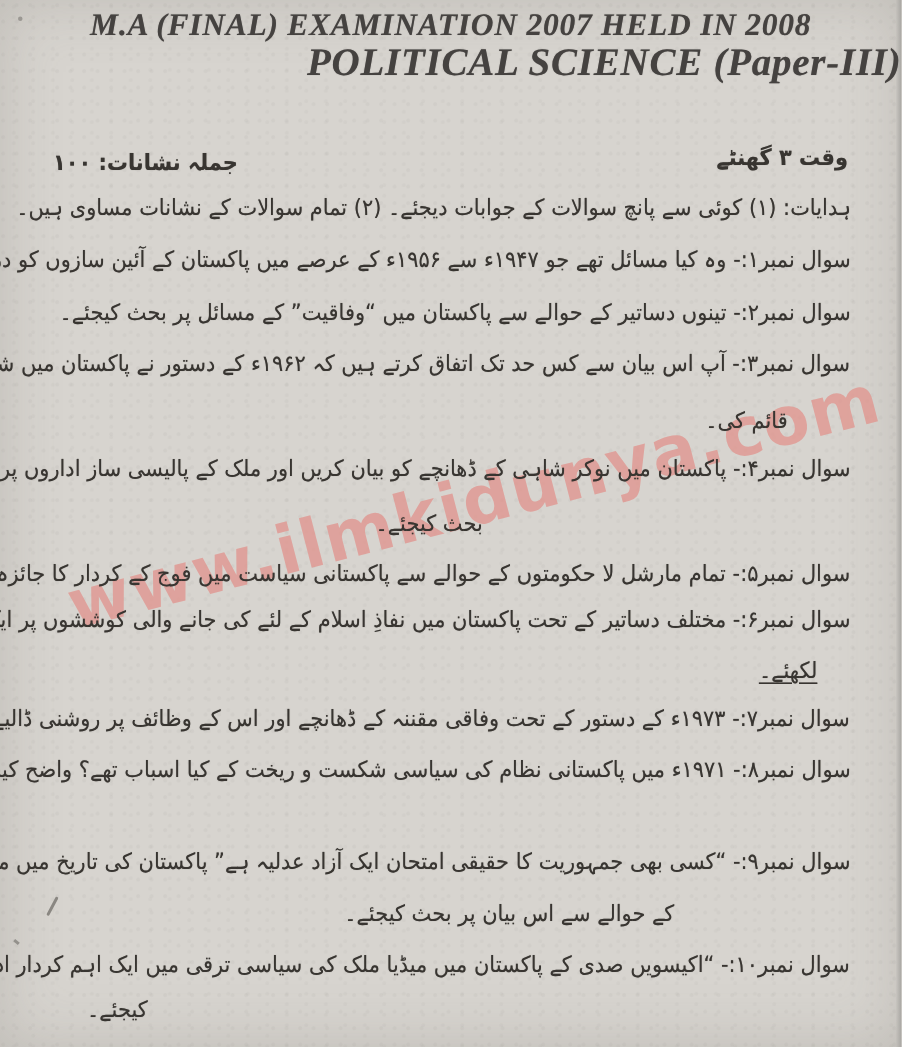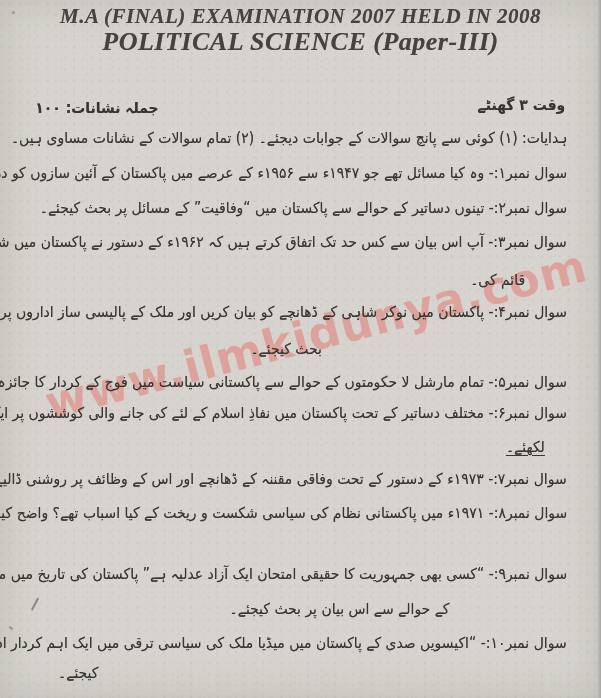--- a/index.html
+++ b/index.html
@@ -38,21 +38,21 @@
   
   .hdr{
     position:absolute;left:0;right:0;text-align:center;
     font-family:"Liberation Serif", serif;
     font-style:italic;font-weight:bold;color:#454240;
     letter-spacing:0.5px;z-index:2;
     text-shadow:0 0 0.6px rgba(69,66,64,0.55);
     white-space:nowrap;
   }
   .h1{top:4px;font-size:21px;}
-  .h2{top:27px;font-size:26px;}
+  .h2{top:27px;font-size:26px;text-align:right;}
   .h3{top:53px;font-size:27px;}
 
   
   .uline{
     position:absolute;direction:rtl;white-space:nowrap;
     font-family:"DejaVu Sans", sans-serif;
     font-size:15px;line-height:22px;color:#383531;
     text-shadow:0 0 0.5px rgba(56,53,49,0.55);
     transform:scaleX(0.93);transform-origin:100% 50%;
     z-index:2;

